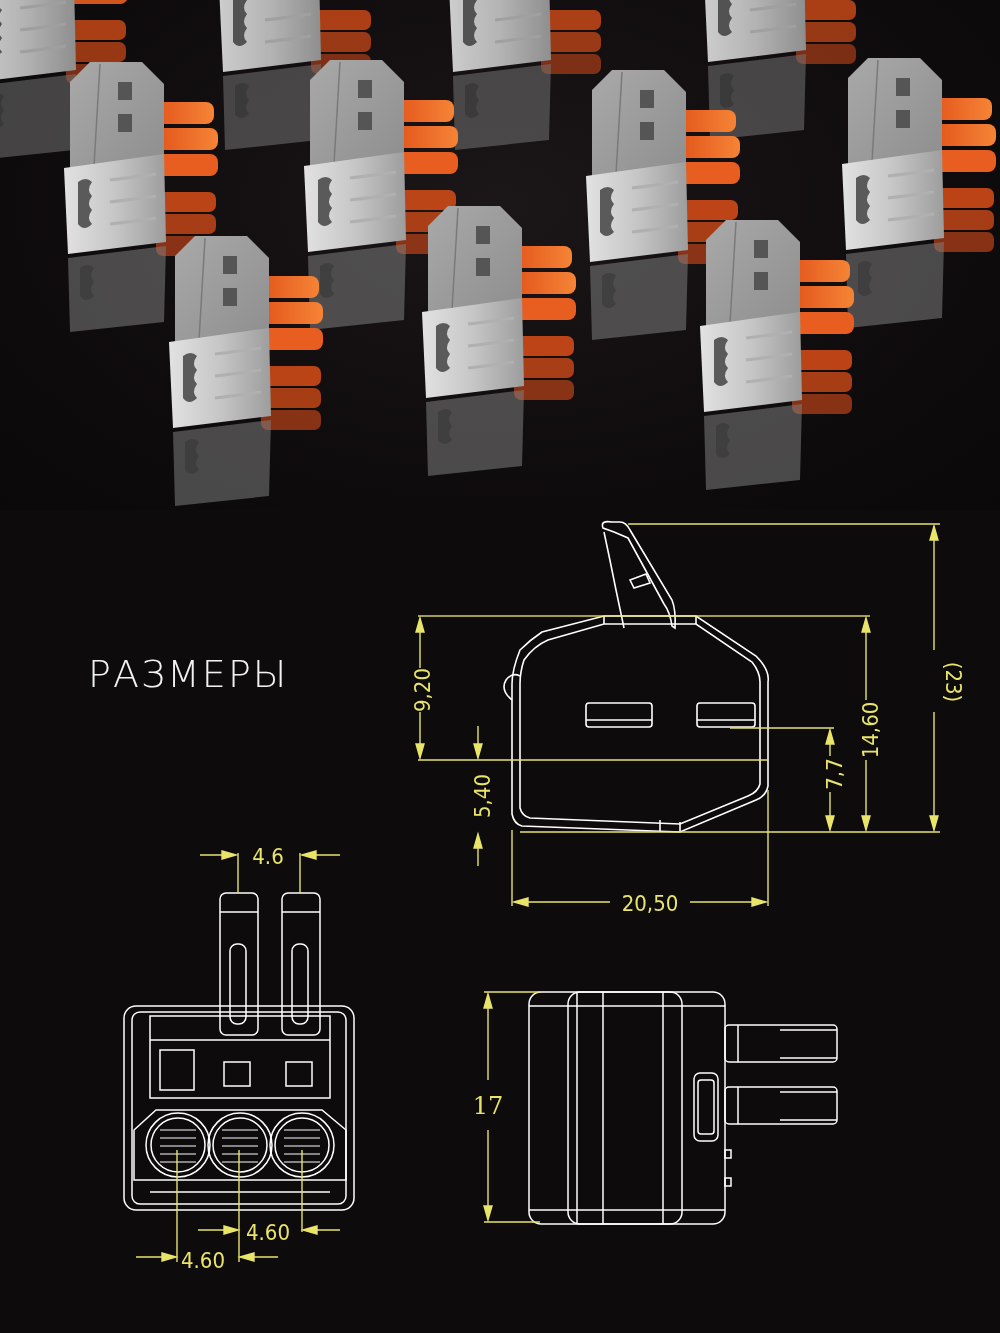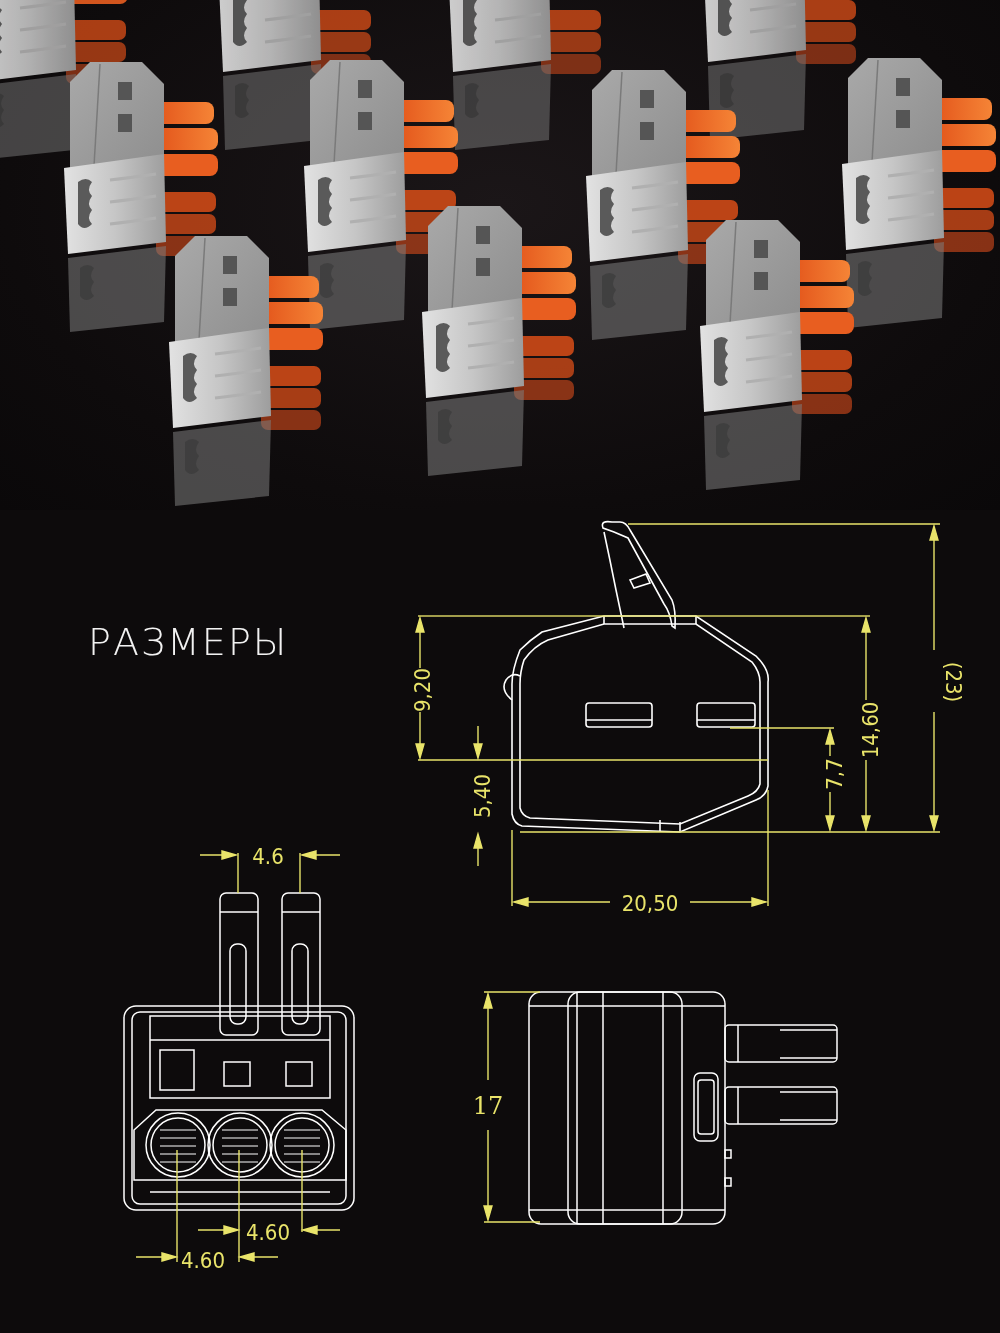--- a/index.html
+++ b/index.html
@@ -9,21 +9,21 @@
     font-family: "DejaVu Sans", sans-serif;
     position: relative;
   }
   .photo {
     position: absolute; left: 0; top: 0; width: 1000px; height: 510px;
     background: radial-gradient(ellipse at 50% 40%, #1b1618 0%, #0e0b0c 70%, #0a0809 100%);
     overflow: hidden;
   }
   .photo svg { position: absolute; left: 0; top: 0; }
   .title {
-    position: absolute; left: 88px; top: 620px;
+    position: absolute; left: 88px; top: 652px;
     color: #f2f2f2; font-size: 38px; letter-spacing: 2px;
     font-family: "DejaVu Sans", sans-serif; font-weight: 300;
   }
   .drawing { position: absolute; left: 0; top: 500px; }
   .dim { fill: #e9e46a; font-family: "DejaVu Sans Condensed", "DejaVu Sans", sans-serif; font-size: 22px; }
 </style>
 </head>
 <body>
 
 <div class="photo">

